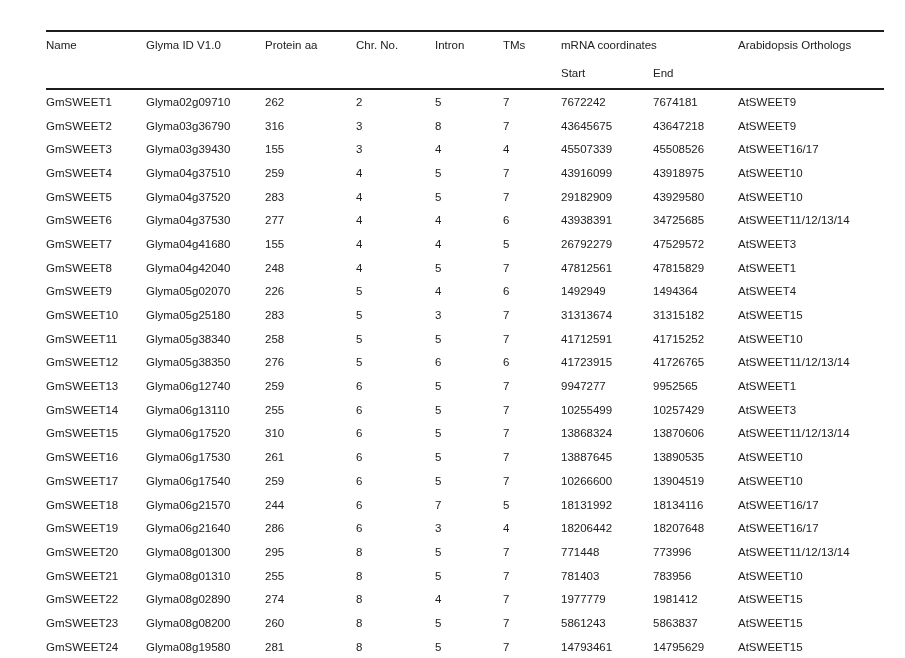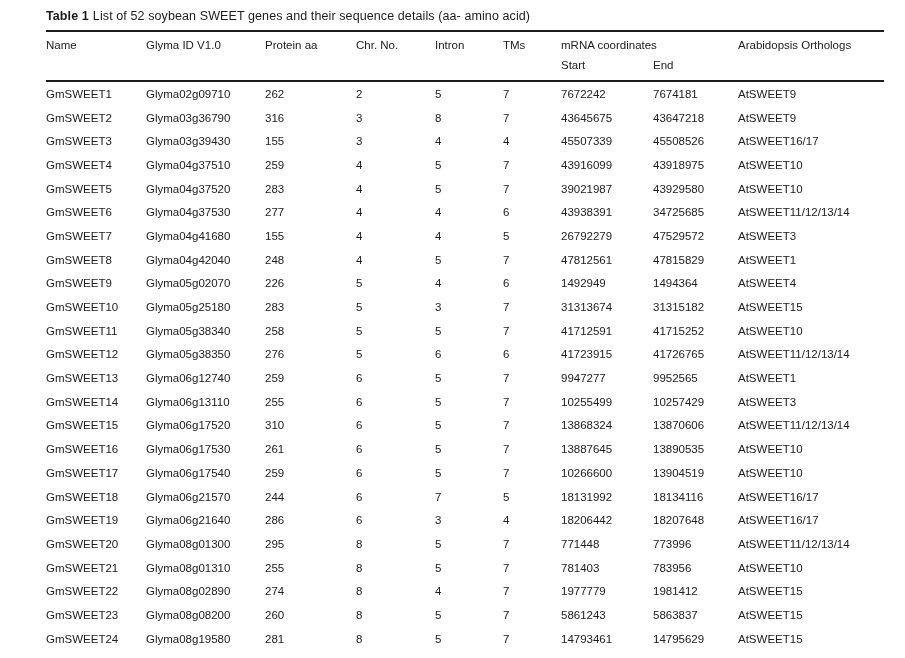--- a/index.html
+++ b/index.html
@@ -36,21 +36,21 @@
     left: 46px;
     top: 30px;
     width: 838px;
     border-collapse: collapse;
     table-layout: fixed;
     font-size: 11.5px;
     color: #212121;
   }
   table.genes thead tr.main-header th {
     border-top: 2px solid #1c1c1c;
-    padding: 7px 0 0 0;
+    padding: 7px 0 8px 0;
     height: 18px;
   }
   table.genes th {
     font-weight: normal;
     text-align: left;
     vertical-align: top;
     white-space: nowrap;
   }
   table.genes thead tr.sub-header th {
     padding: 2px 0 7px 0;
@@ -67,23 +67,20 @@
     overflow: hidden;
   }
   table.genes .italic {
   }
 </style>
 </head>
 <body>
 
 <div class="page">
 
-  <div class="table-title">
-    <span class="bold">Table 1</span><span>List of 52 soybean SWEET genes and their sequence details (aa- amino acid)</span>
-  </div>
 
   <table class="genes">
     <colgroup>
       <col style="width:100px">
       <col style="width:119px">
       <col style="width:91px">
       <col style="width:79px">
       <col style="width:68px">
       <col style="width:58px">
       <col style="width:92px">
@@ -151,21 +148,21 @@
           <td>43918975</td>
           <td>AtSWEET10</td>
         </tr>
         <tr>
           <td class="italic">GmSWEET5</td>
           <td class="italic">Glyma04g37520</td>
           <td>283</td>
           <td>4</td>
           <td>5</td>
           <td>7</td>
-          <td>39021987</td>
+          <td>29182909</td>
           <td>43929580</td>
           <td>AtSWEET10</td>
         </tr>
         <tr>
           <td class="italic">GmSWEET6</td>
           <td class="italic">Glyma04g37530</td>
           <td>277</td>
           <td>4</td>
           <td>4</td>
           <td>6</td>

